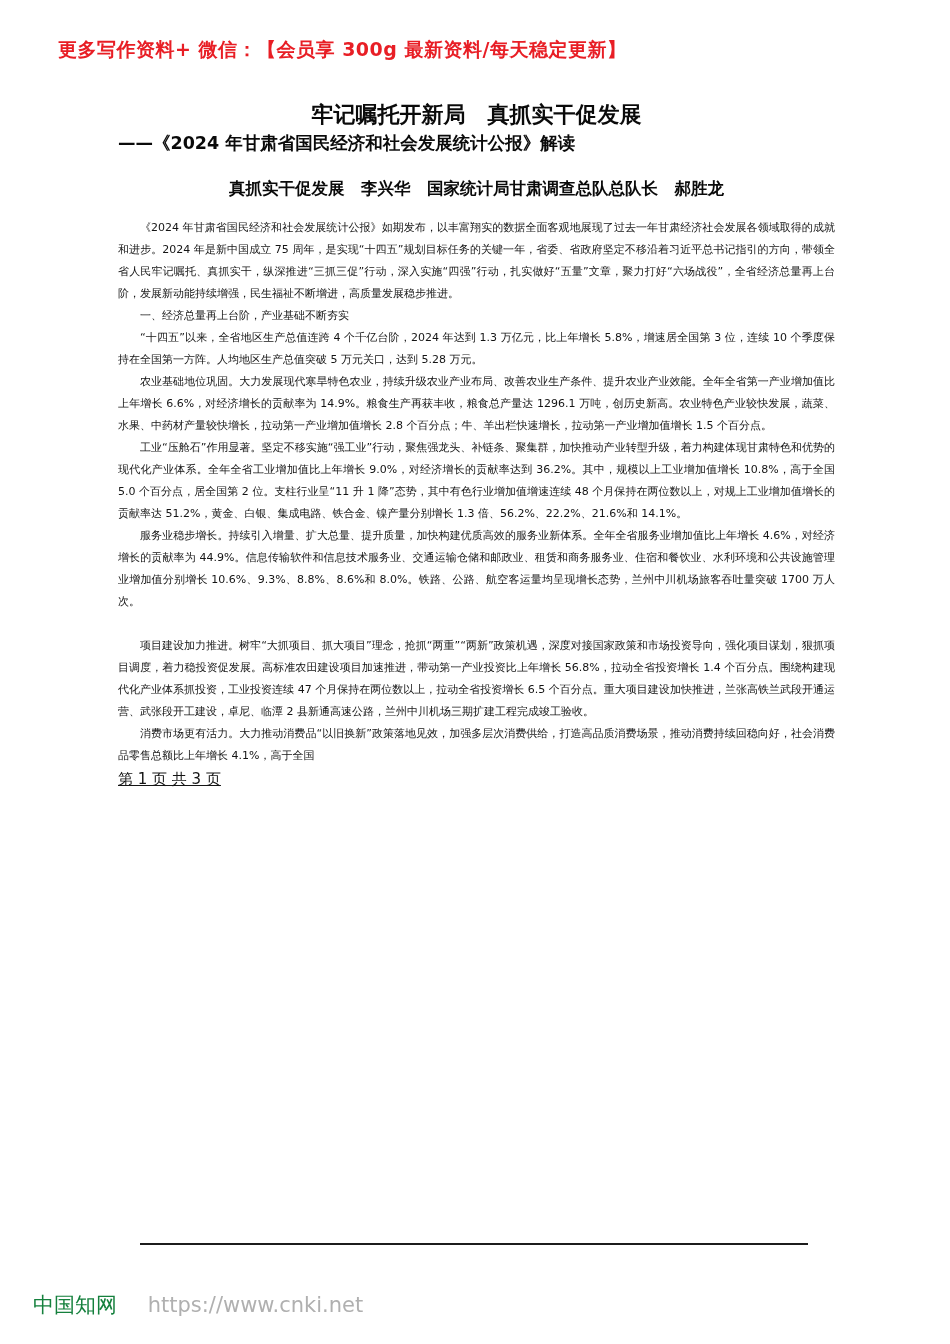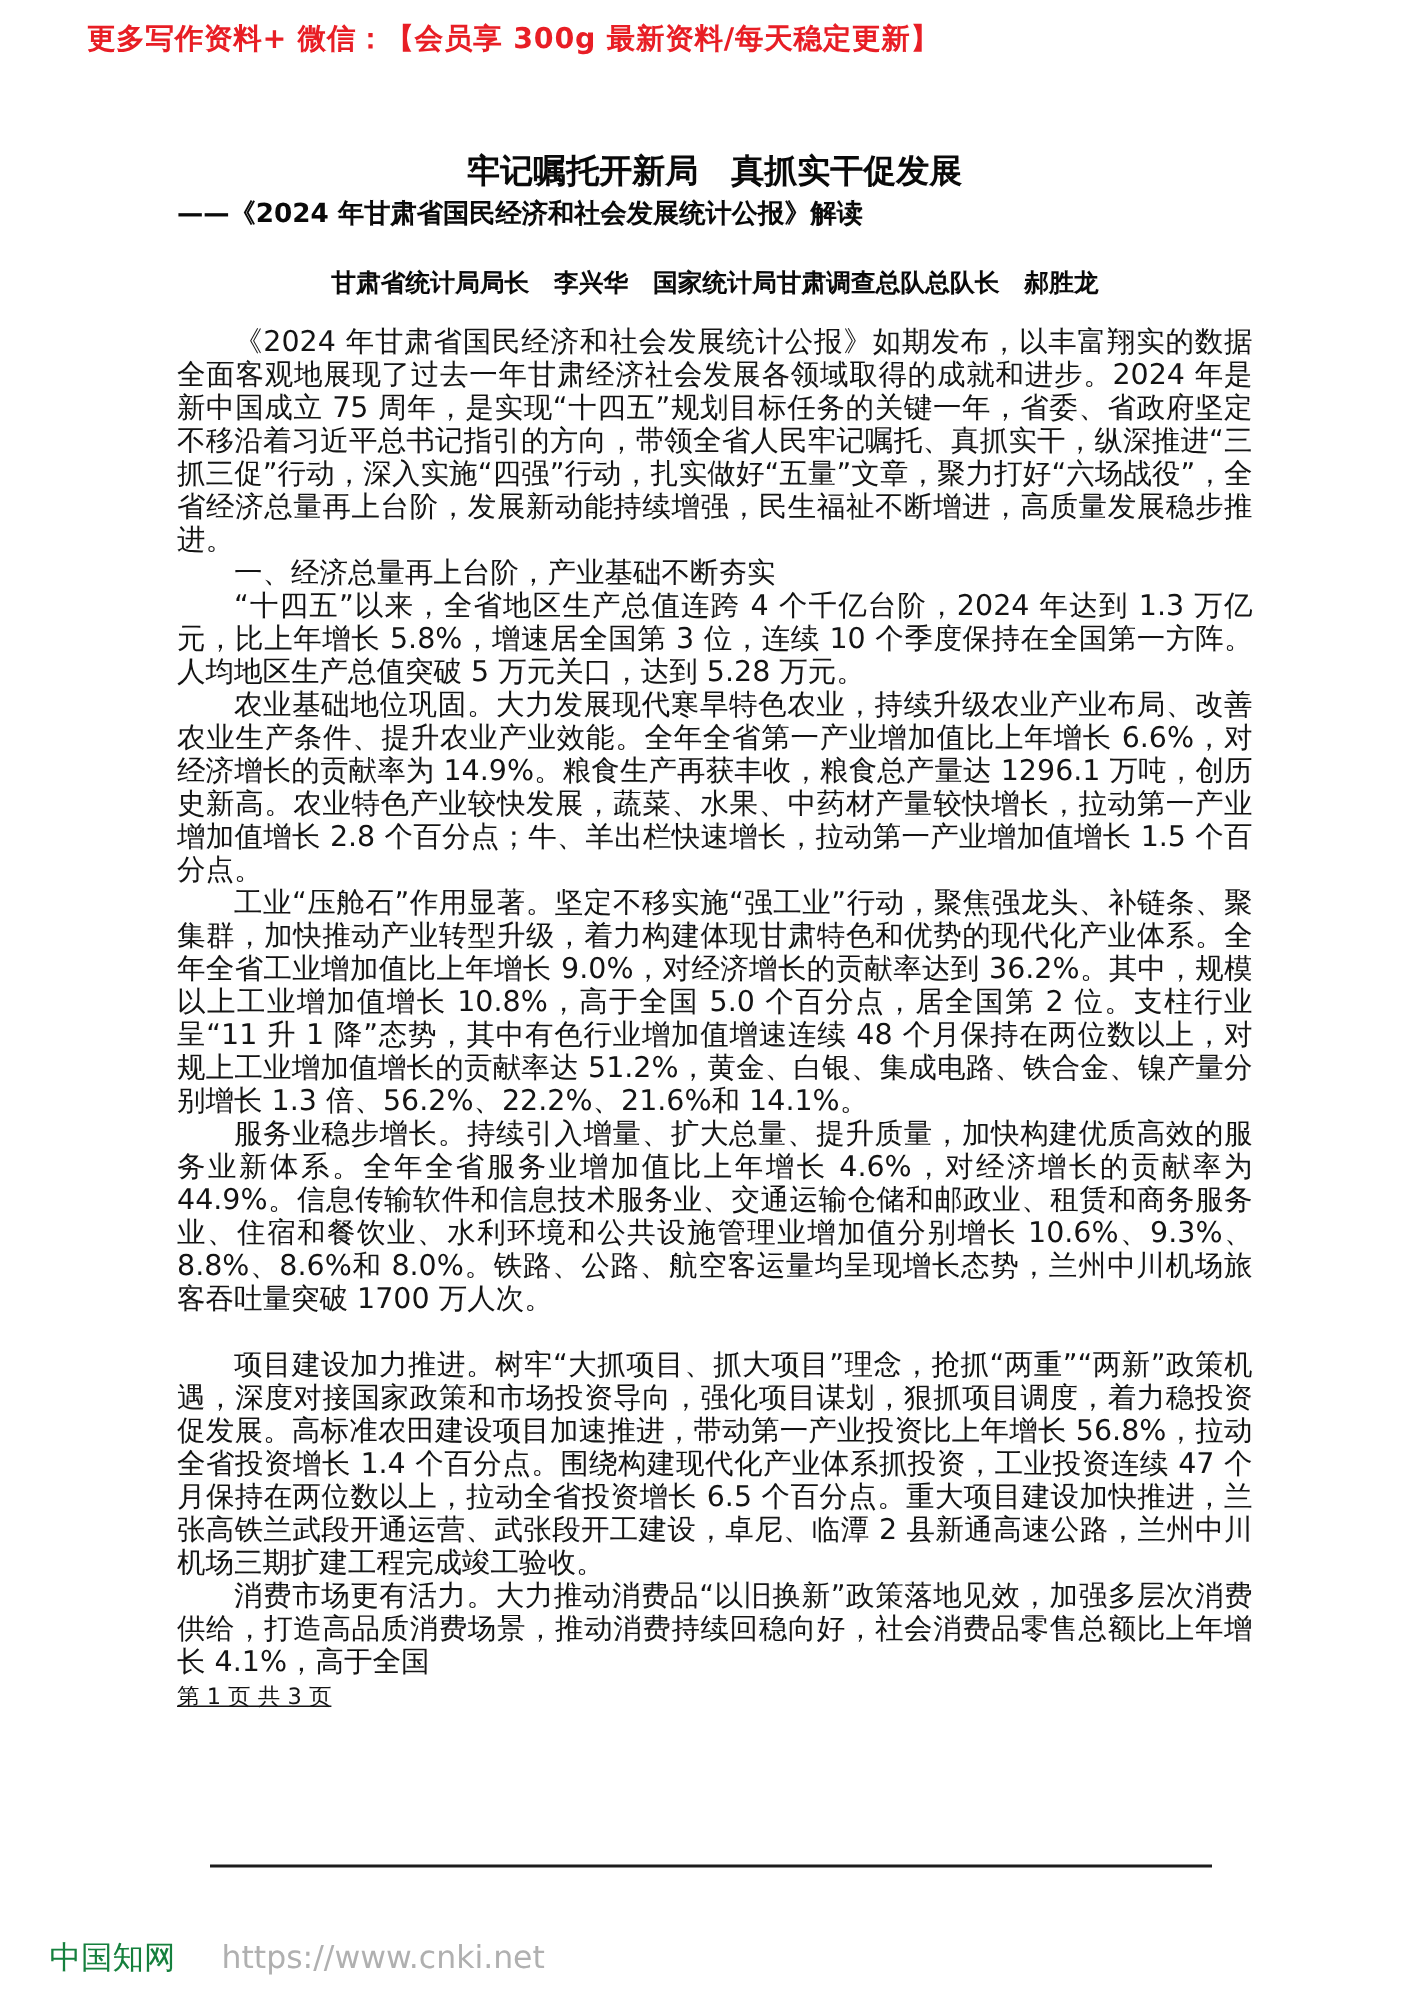--- a/index.html
+++ b/index.html
@@ -48,21 +48,21 @@
   .byline {
     margin-top: 21px;
     font-size: 16.5px;
     line-height: 23px;
     font-weight: bold;
     text-align: center;
     color: #0a0a0a;
   }
   .body-text {
     margin-top: 17px;
-    font-size: 19px;
+    font-size: 11px;
     line-height: 22px;
     text-align: justify;
     color: #141414;
   }
   .body-text p {
     margin: 0;
     text-indent: 2em;
   }
   .body-text p.gap-before { margin-top: 22px; }
   .pagenum {
@@ -86,33 +86,33 @@
     left: 33px; top: 1291px;
     font-size: 21px;
     white-space: nowrap;
   }
   .cnki .site-name { color: #15803d; }
   .cnki .site-url  { color: #b0b0b0; margin-left: 24px; text-decoration: none; }
 </style>
 </head>
 <body>
 
-<div class="banner" style="color: rgb(232, 30, 37);">
+<div class="banner" style="color: rgb(232, 30, 37); margin-top: 24px;">
   <span>更多写作资料+ 微信：【会员享 300g 最新资料/每天稳定更新】</span>
 </div>
 
 <div class="page">
 
   <div class="meta">
   </div>
 
   <h1 class="article-title">牢记嘱托开新局　真抓实干促发展</h1>
   <h2 class="article-subtitle">——《2024 年甘肃省国民经济和社会发展统计公报》解读</h2>
 
-  <div class="byline">甘肃省统计局局长　李兴华　国家统计局甘肃调查总队总队长　郝胜龙</div>
+  <div class="byline">真抓实干促发展　李兴华　国家统计局甘肃调查总队总队长　郝胜龙</div>
 
   <div class="body-text">
     <p>《2024 年甘肃省国民经济和社会发展统计公报》如期发布，以丰富翔实的数据全面客观地展现了过去一年甘肃经济社会发展各领域取得的成就和进步。2024 年是新中国成立 75 周年，是实现“十四五”规划目标任务的关键一年，省委、省政府坚定不移沿着习近平总书记指引的方向，带领全省人民牢记嘱托、真抓实干，纵深推进“三抓三促”行动，深入实施“四强”行动，扎实做好“五量”文章，聚力打好“六场战役”，全省经济总量再上台阶，发展新动能持续增强，民生福祉不断增进，高质量发展稳步推进。</p>
     <p>一、经济总量再上台阶，产业基础不断夯实</p>
     <p>“十四五”以来，全省地区生产总值连跨 4 个千亿台阶，2024 年达到 1.3 万亿元，比上年增长 5.8%，增速居全国第 3 位，连续 10 个季度保持在全国第一方阵。人均地区生产总值突破 5 万元关口，达到 5.28 万元。</p>
     <p>农业基础地位巩固。大力发展现代寒旱特色农业，持续升级农业产业布局、改善农业生产条件、提升农业产业效能。全年全省第一产业增加值比上年增长 6.6%，对经济增长的贡献率为 14.9%。粮食生产再获丰收，粮食总产量达 1296.1 万吨，创历史新高。农业特色产业较快发展，蔬菜、水果、中药材产量较快增长，拉动第一产业增加值增长 2.8 个百分点；牛、羊出栏快速增长，拉动第一产业增加值增长 1.5 个百分点。</p>
     <p>工业“压舱石”作用显著。坚定不移实施“强工业”行动，聚焦强龙头、补链条、聚集群，加快推动产业转型升级，着力构建体现甘肃特色和优势的现代化产业体系。全年全省工业增加值比上年增长 9.0%，对经济增长的贡献率达到 36.2%。其中，规模以上工业增加值增长 10.8%，高于全国 5.0 个百分点，居全国第 2 位。支柱行业呈“11 升 1 降”态势，其中有色行业增加值增速连续 48 个月保持在两位数以上，对规上工业增加值增长的贡献率达 51.2%，黄金、白银、集成电路、铁合金、镍产量分别增长 1.3 倍、56.2%、22.2%、21.6%和 14.1%。</p>
     <p>服务业稳步增长。持续引入增量、扩大总量、提升质量，加快构建优质高效的服务业新体系。全年全省服务业增加值比上年增长 4.6%，对经济增长的贡献率为 44.9%。信息传输软件和信息技术服务业、交通运输仓储和邮政业、租赁和商务服务业、住宿和餐饮业、水利环境和公共设施管理业增加值分别增长 10.6%、9.3%、8.8%、8.6%和 8.0%。铁路、公路、航空客运量均呈现增长态势，兰州中川机场旅客吞吐量突破 1700 万人次。</p>
     <p class="gap-before">项目建设加力推进。树牢“大抓项目、抓大项目”理念，抢抓“两重”“两新”政策机遇，深度对接国家政策和市场投资导向，强化项目谋划，狠抓项目调度，着力稳投资促发展。高标准农田建设项目加速推进，带动第一产业投资比上年增长 56.8%，拉动全省投资增长 1.4 个百分点。围绕构建现代化产业体系抓投资，工业投资连续 47 个月保持在两位数以上，拉动全省投资增长 6.5 个百分点。重大项目建设加快推进，兰张高铁兰武段开通运营、武张段开工建设，卓尼、临潭 2 县新通高速公路，兰州中川机场三期扩建工程完成竣工验收。</p>
     <p>消费市场更有活力。大力推动消费品“以旧换新”政策落地见效，加强多层次消费供给，打造高品质消费场景，推动消费持续回稳向好，社会消费品零售总额比上年增长 4.1%，高于全国</p>

